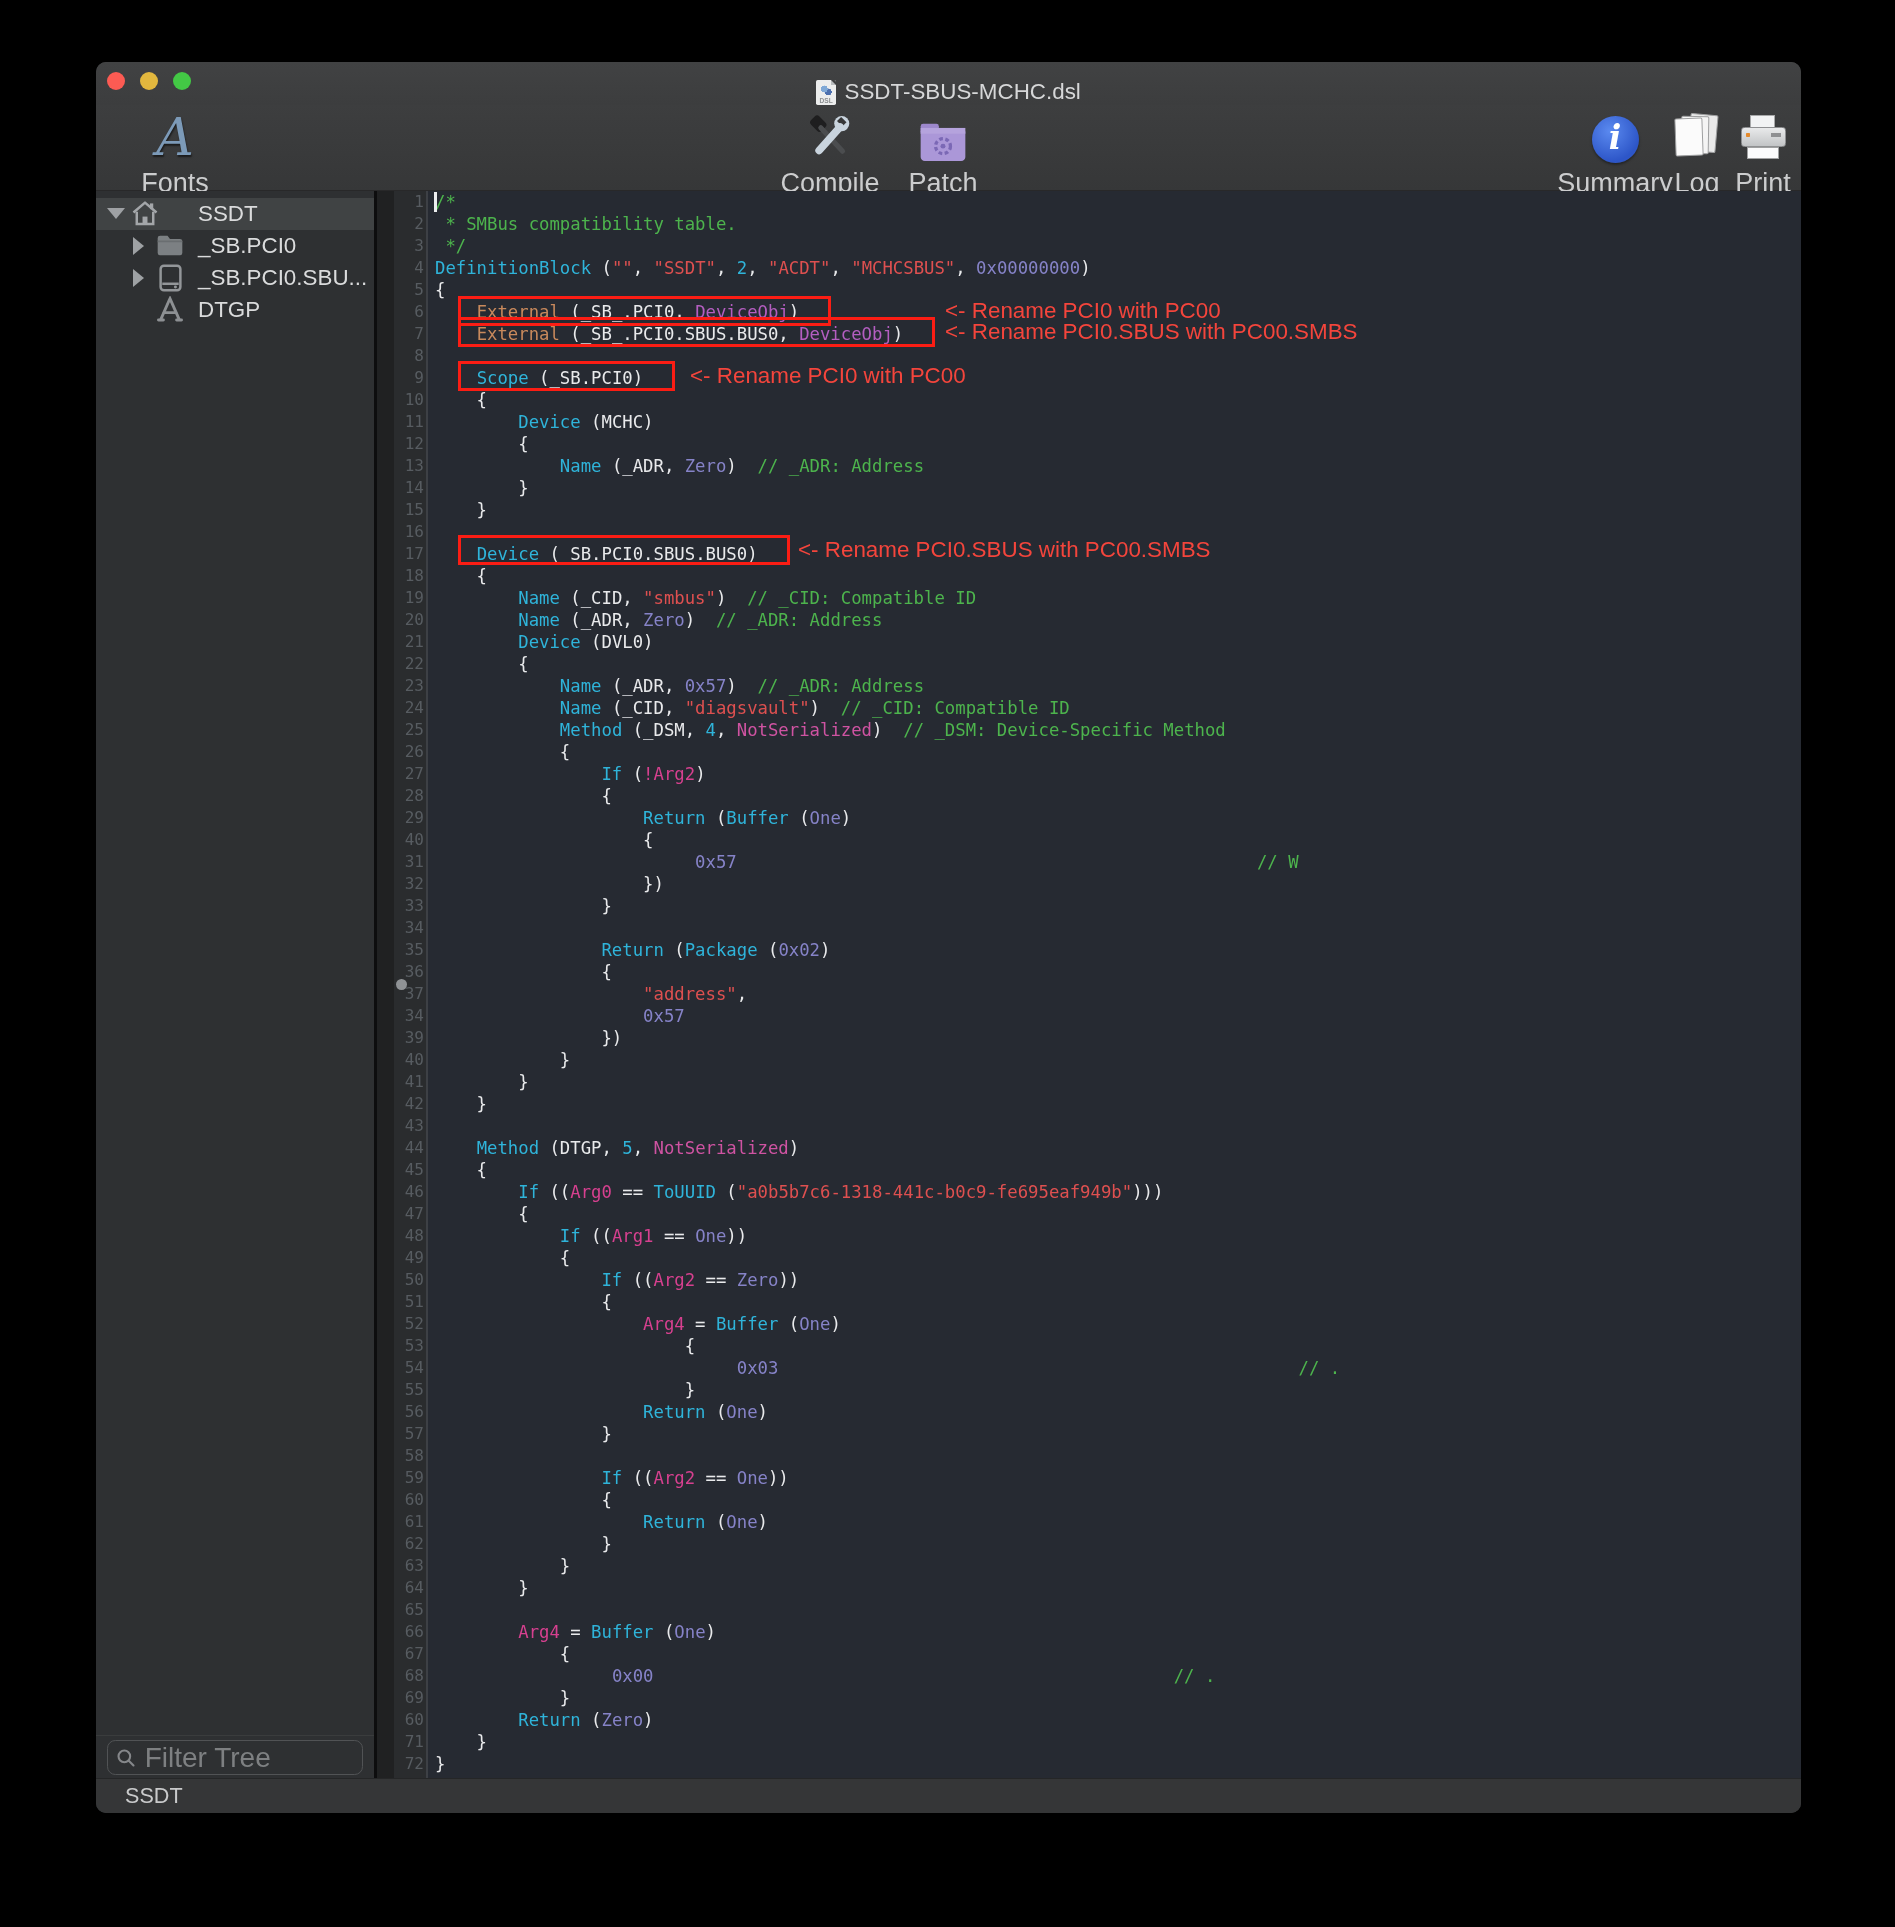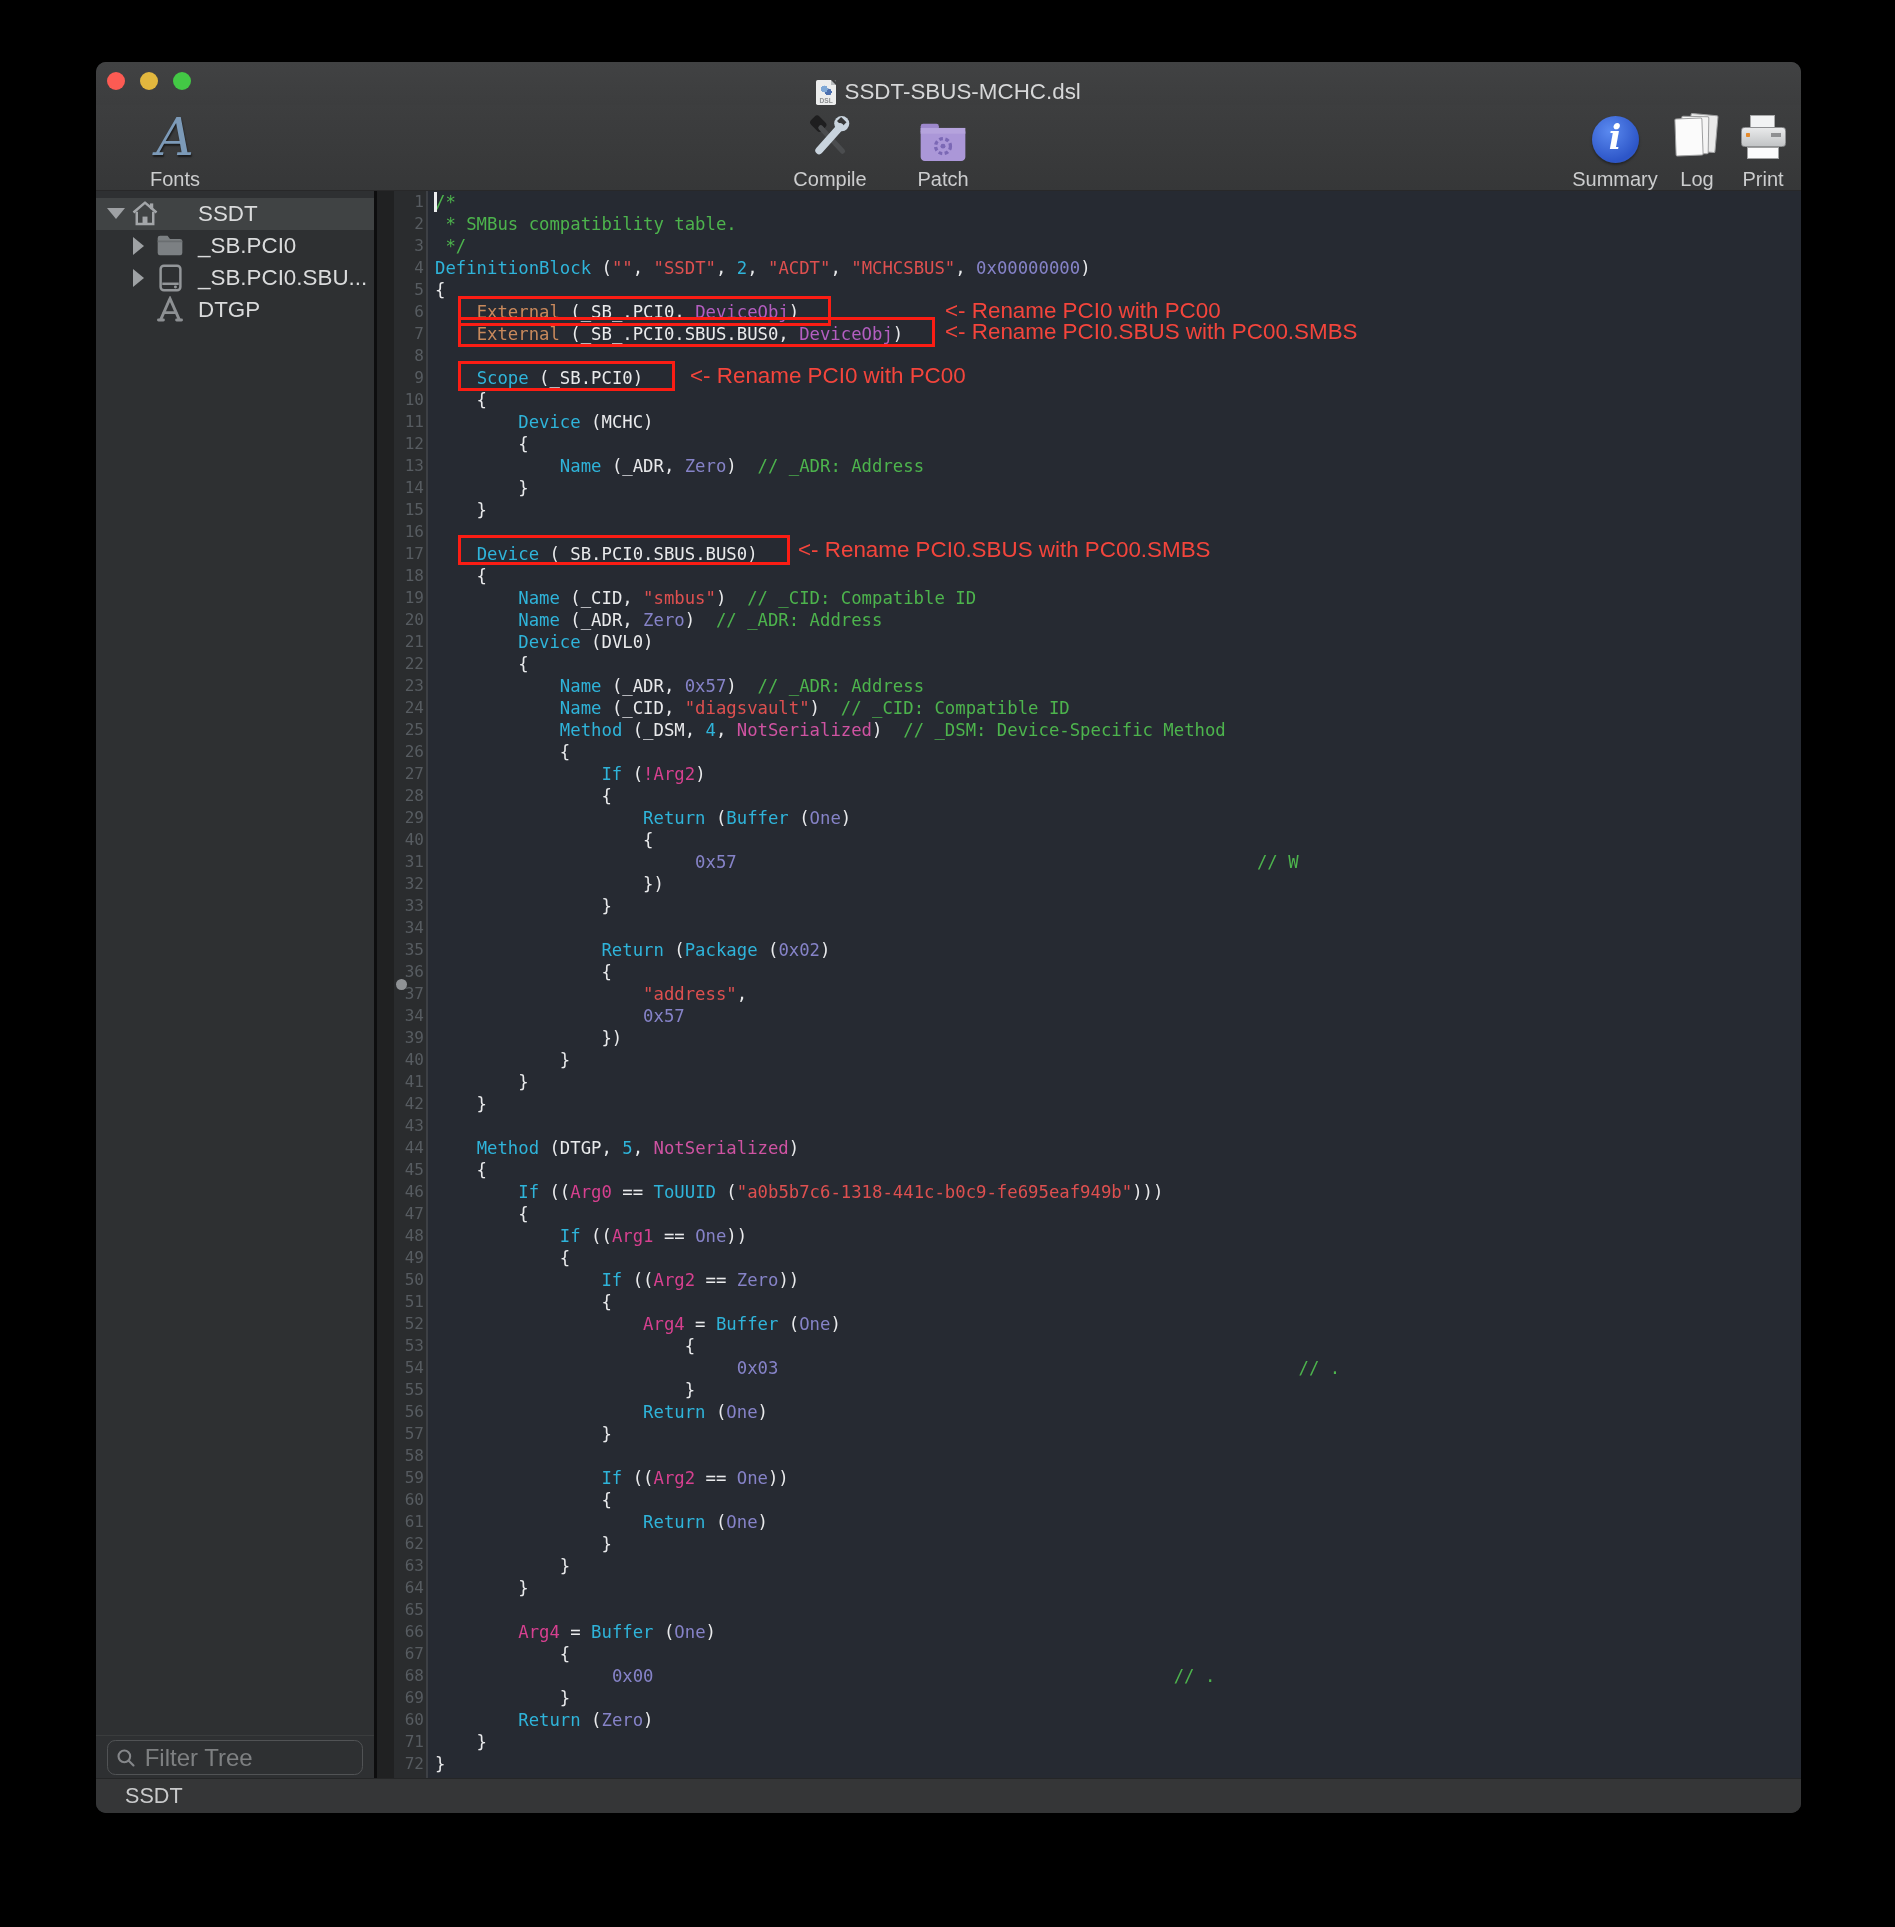--- a/index.html
+++ b/index.html
@@ -18,21 +18,21 @@
   .doc-icon .fold{position:absolute;right:0;top:0;width:0;height:0;border-left:5.8px solid #b9bcbe;border-top:5.8px solid #3e3f40;}
   .doc-icon .art{position:absolute;left:3.3px;top:5px;width:12.5px;height:10px;background:
      radial-gradient(circle at 40% 40%, #7fa8d6 0 35%, transparent 36%),
      radial-gradient(circle at 70% 70%, #4c6fae 0 30%, transparent 31%);}
   .doc-icon .tag{position:absolute;left:0;right:0;bottom:0.8px;font-size:6.6px;line-height:6.6px;color:#8b8e90;text-align:center;font-weight:700;}
   .title-text{color:#d6d7d8;font-size:22.4px;font-weight:500;}
   
   .toolbar{position:absolute;left:0;top:43px;right:0;height:86px;background:linear-gradient(#3d3e3f,#363738);border-bottom:1.7px solid #282829;}
   .tb-item{position:absolute;top:5px;width:108px;display:flex;flex-direction:column;align-items:center;gap:5px;cursor:default;}
   .tb-item .ic{height:53px;display:flex;align-items:flex-end;justify-content:center;}
-  .tb-label{font-size:20px;color:#cccdce;}
+  .tb-label{font-size:27px;color:#cccdce;}
   .fonts-a{font-family:"DejaVu Serif",serif;font-style:italic;font-size:52px;line-height:52px;color:#7c9ab8;text-shadow:0.8px 1.7px 1.7px rgba(0,0,0,.55);}
   .sum-circle{width:47px;height:47px;border-radius:50%;background:radial-gradient(circle at 38% 32%,#5b8af0,#2d56c8 70%);
      display:flex;align-items:center;justify-content:center;box-shadow:0 1.7px 2.5px rgba(0,0,0,.4);}
   .sum-circle span{font-family:"DejaVu Serif",serif;font-style:italic;font-weight:700;font-size:33px;color:#fff;margin-top:-3.3px;}
   .log-stack{position:relative;width:50px;height:52px;}
   .log-stack .pg{position:absolute;width:28px;height:38px;background:#f4f4f4;border:0.8px solid #9e9fa0;border-radius:1.7px;}
   .pg.p1{left:16.6px;top:3.3px;transform:rotate(5deg);background:#e9e9e9;}
   .pg.p2{left:9.1px;top:5px;transform:rotate(1deg);}
   .pg.p3{left:2.5px;top:6.6px;transform:rotate(-2deg);background:#fbfbfb;}
   .printer{position:relative;width:48px;height:48px;}
@@ -47,21 +47,21 @@
   .tree-row{position:relative;height:32px;display:flex;align-items:center;color:#dadbdc;font-size:22.4px;cursor:default;}
   .tree-row.selected{background:#404344;}
   .tri{width:0;height:0;position:absolute;}
   .tri.expanded{border-left:9.1px solid transparent;border-right:9.1px solid transparent;border-top:11.6px solid #9ea1a4;}
   .tri.collapsed{border-top:9.1px solid transparent;border-bottom:9.1px solid transparent;border-left:11.6px solid #9ea1a4;}
   .tree-icon{position:absolute;width:28px;height:28px;display:flex;align-items:center;justify-content:center;}
   .tree-label{position:absolute;left:102px;white-space:nowrap;}
   .filter-wrap{position:absolute;left:0;right:0;bottom:0;height:43px;border-top:1.7px solid #3a3c3d;}
   .filter-field{position:absolute;left:10.8px;right:10.8px;top:4.2px;height:35px;border:1.7px solid #515355;border-radius:8.3px;background:transparent;
      display:flex;align-items:center;padding-left:8.3px;gap:6.6px;}
-  .filter-field input{background:transparent;border:none;outline:none;color:#c8c9ca;font-size:24px;width:191px;font-family:"Liberation Sans",sans-serif;}
+  .filter-field input{background:transparent;border:none;outline:none;color:#c8c9ca;font-size:28px;width:191px;font-family:"Liberation Sans",sans-serif;}
   .filter-field input::placeholder{color:#7e8082;}
   
   .statusbar{position:absolute;left:0;right:0;bottom:0;height:35px;background:#353637;border-top:1.7px solid #252627;
      display:flex;align-items:center;padding-left:29px;color:#c9cacb;font-size:21.6px;}
   
   .editor{position:absolute;left:278px;top:129px;right:0;bottom:35px;background:#262a32;}
   .editor .black-line{position:absolute;left:0;top:0;bottom:0;width:2.5px;background:#0d0d0e;}
   .editor .dark-strip{position:absolute;left:2.5px;top:0;bottom:0;width:17.4px;background:#202122;}
   .editor .gutter-bg{position:absolute;left:20px;top:0;bottom:0;width:32px;background:#2a2c2e;}
   .editor .hairline{position:absolute;left:52px;top:0;bottom:0;width:1.7px;background:#3d4045;}

